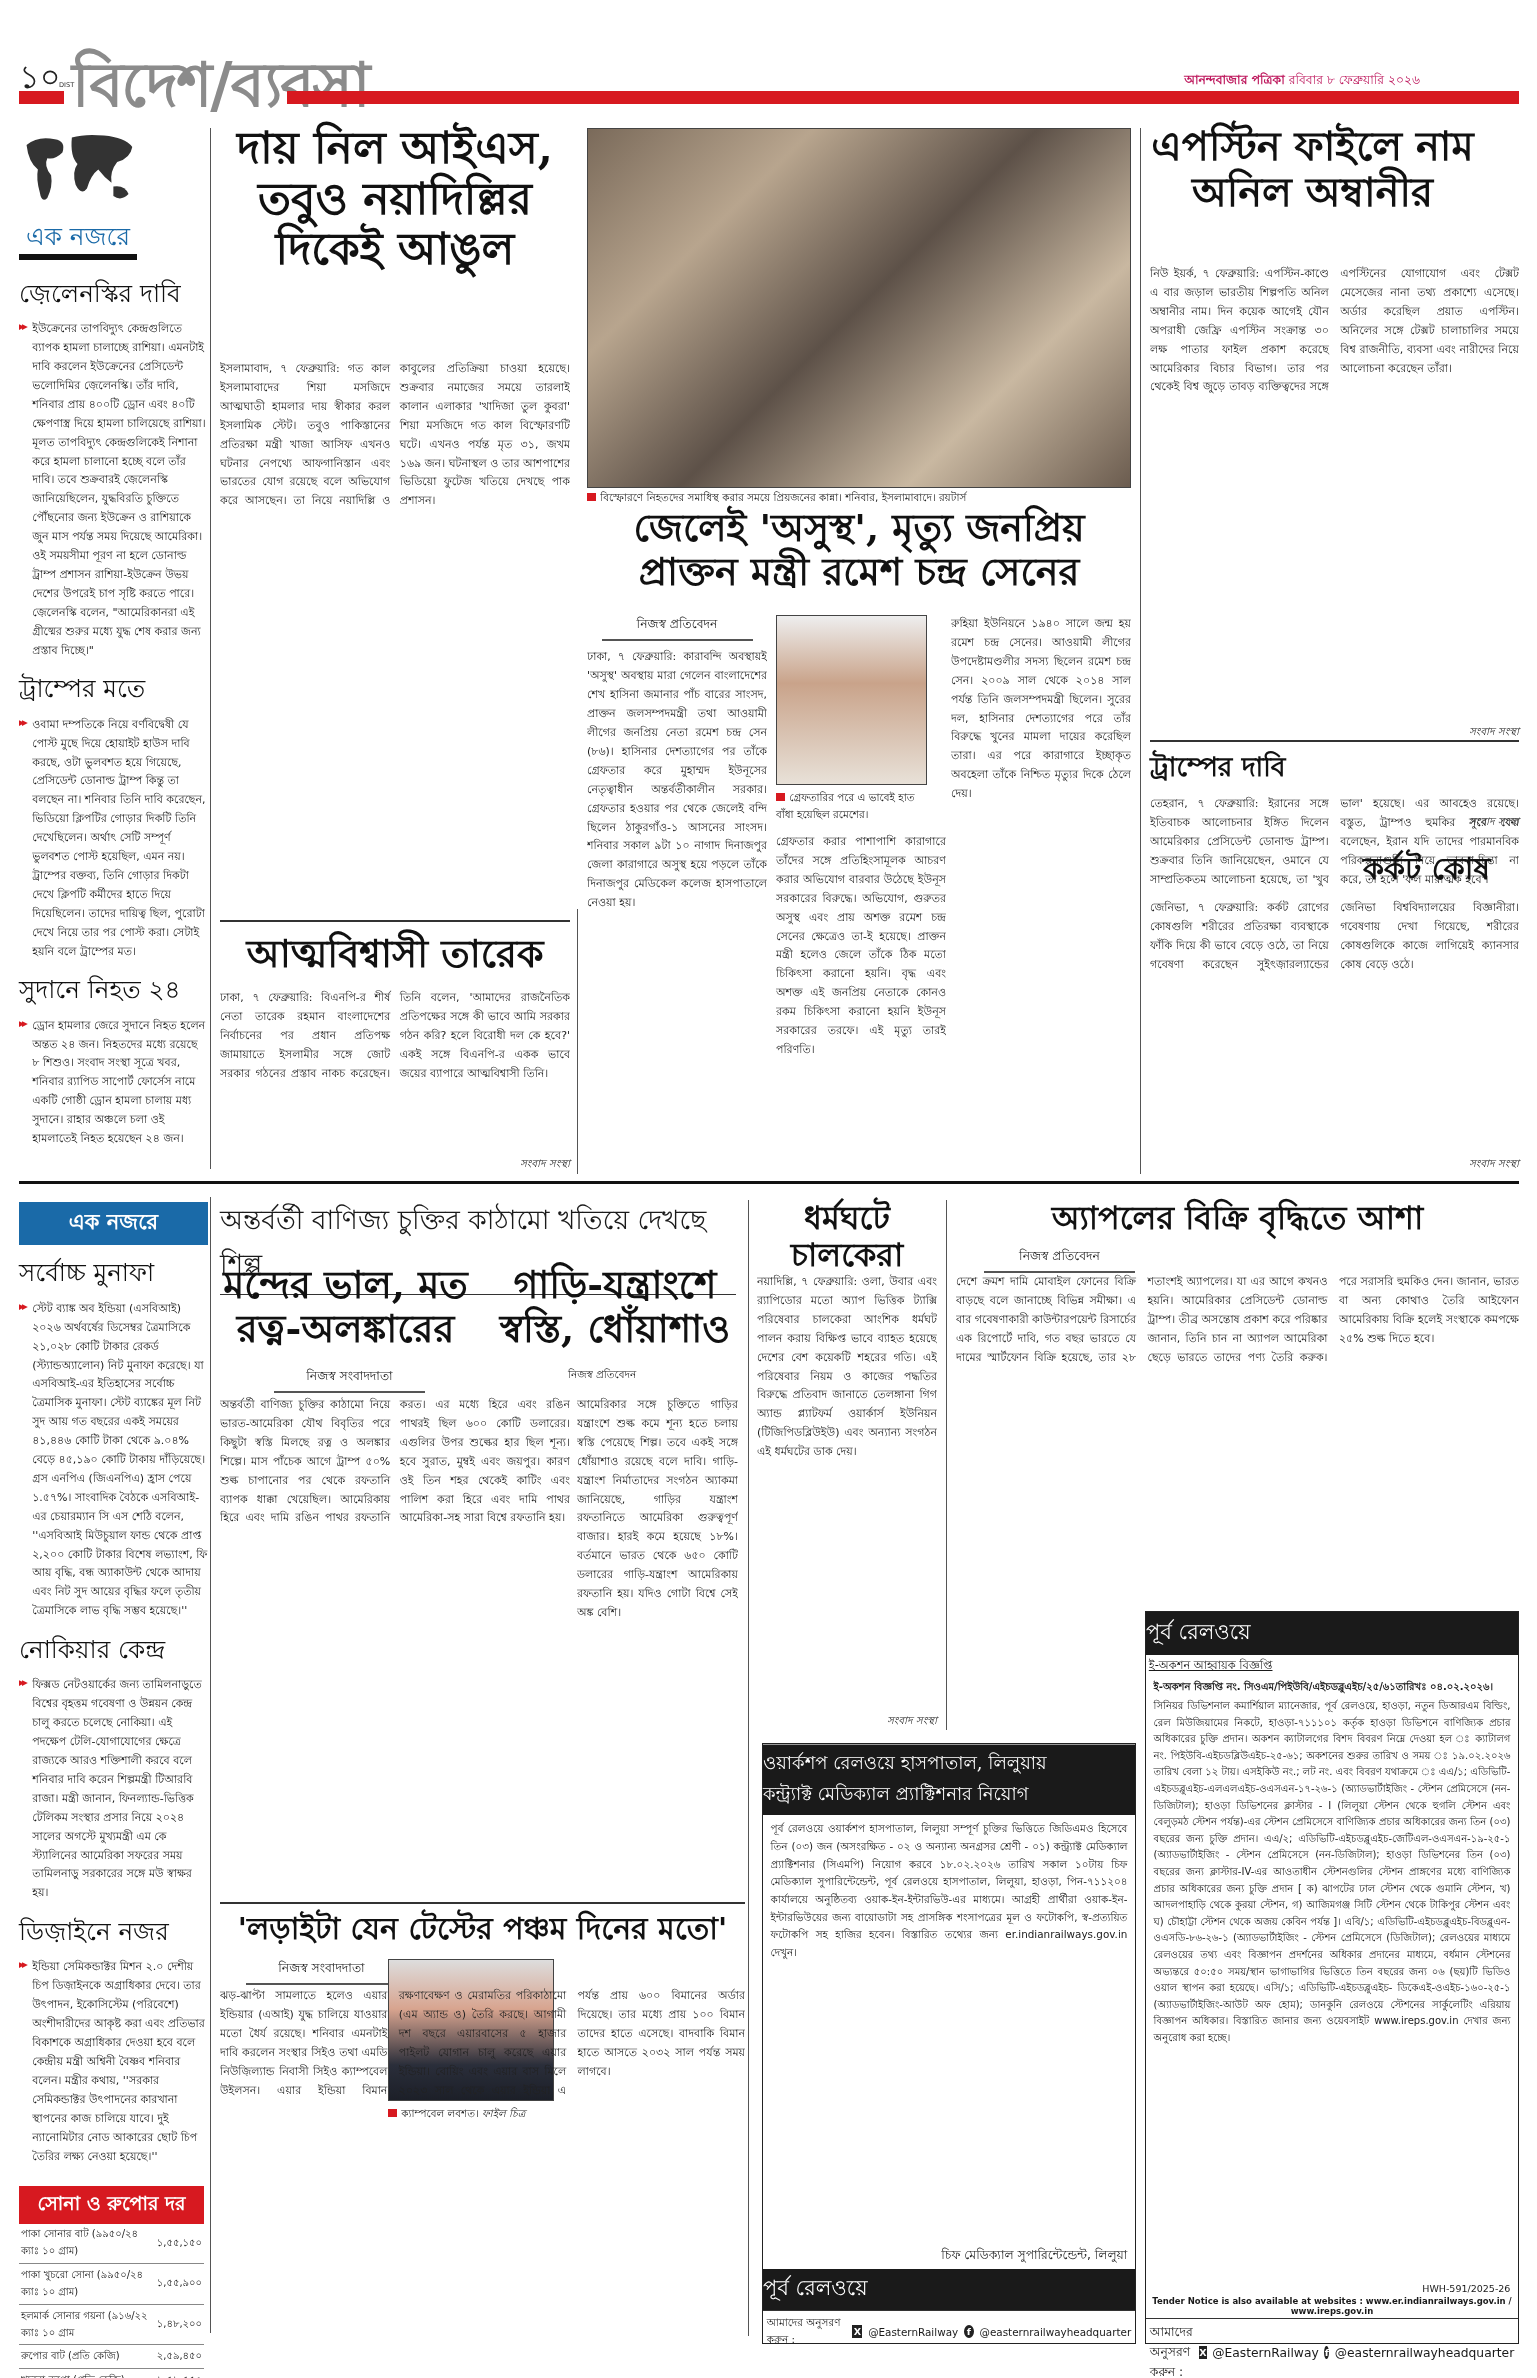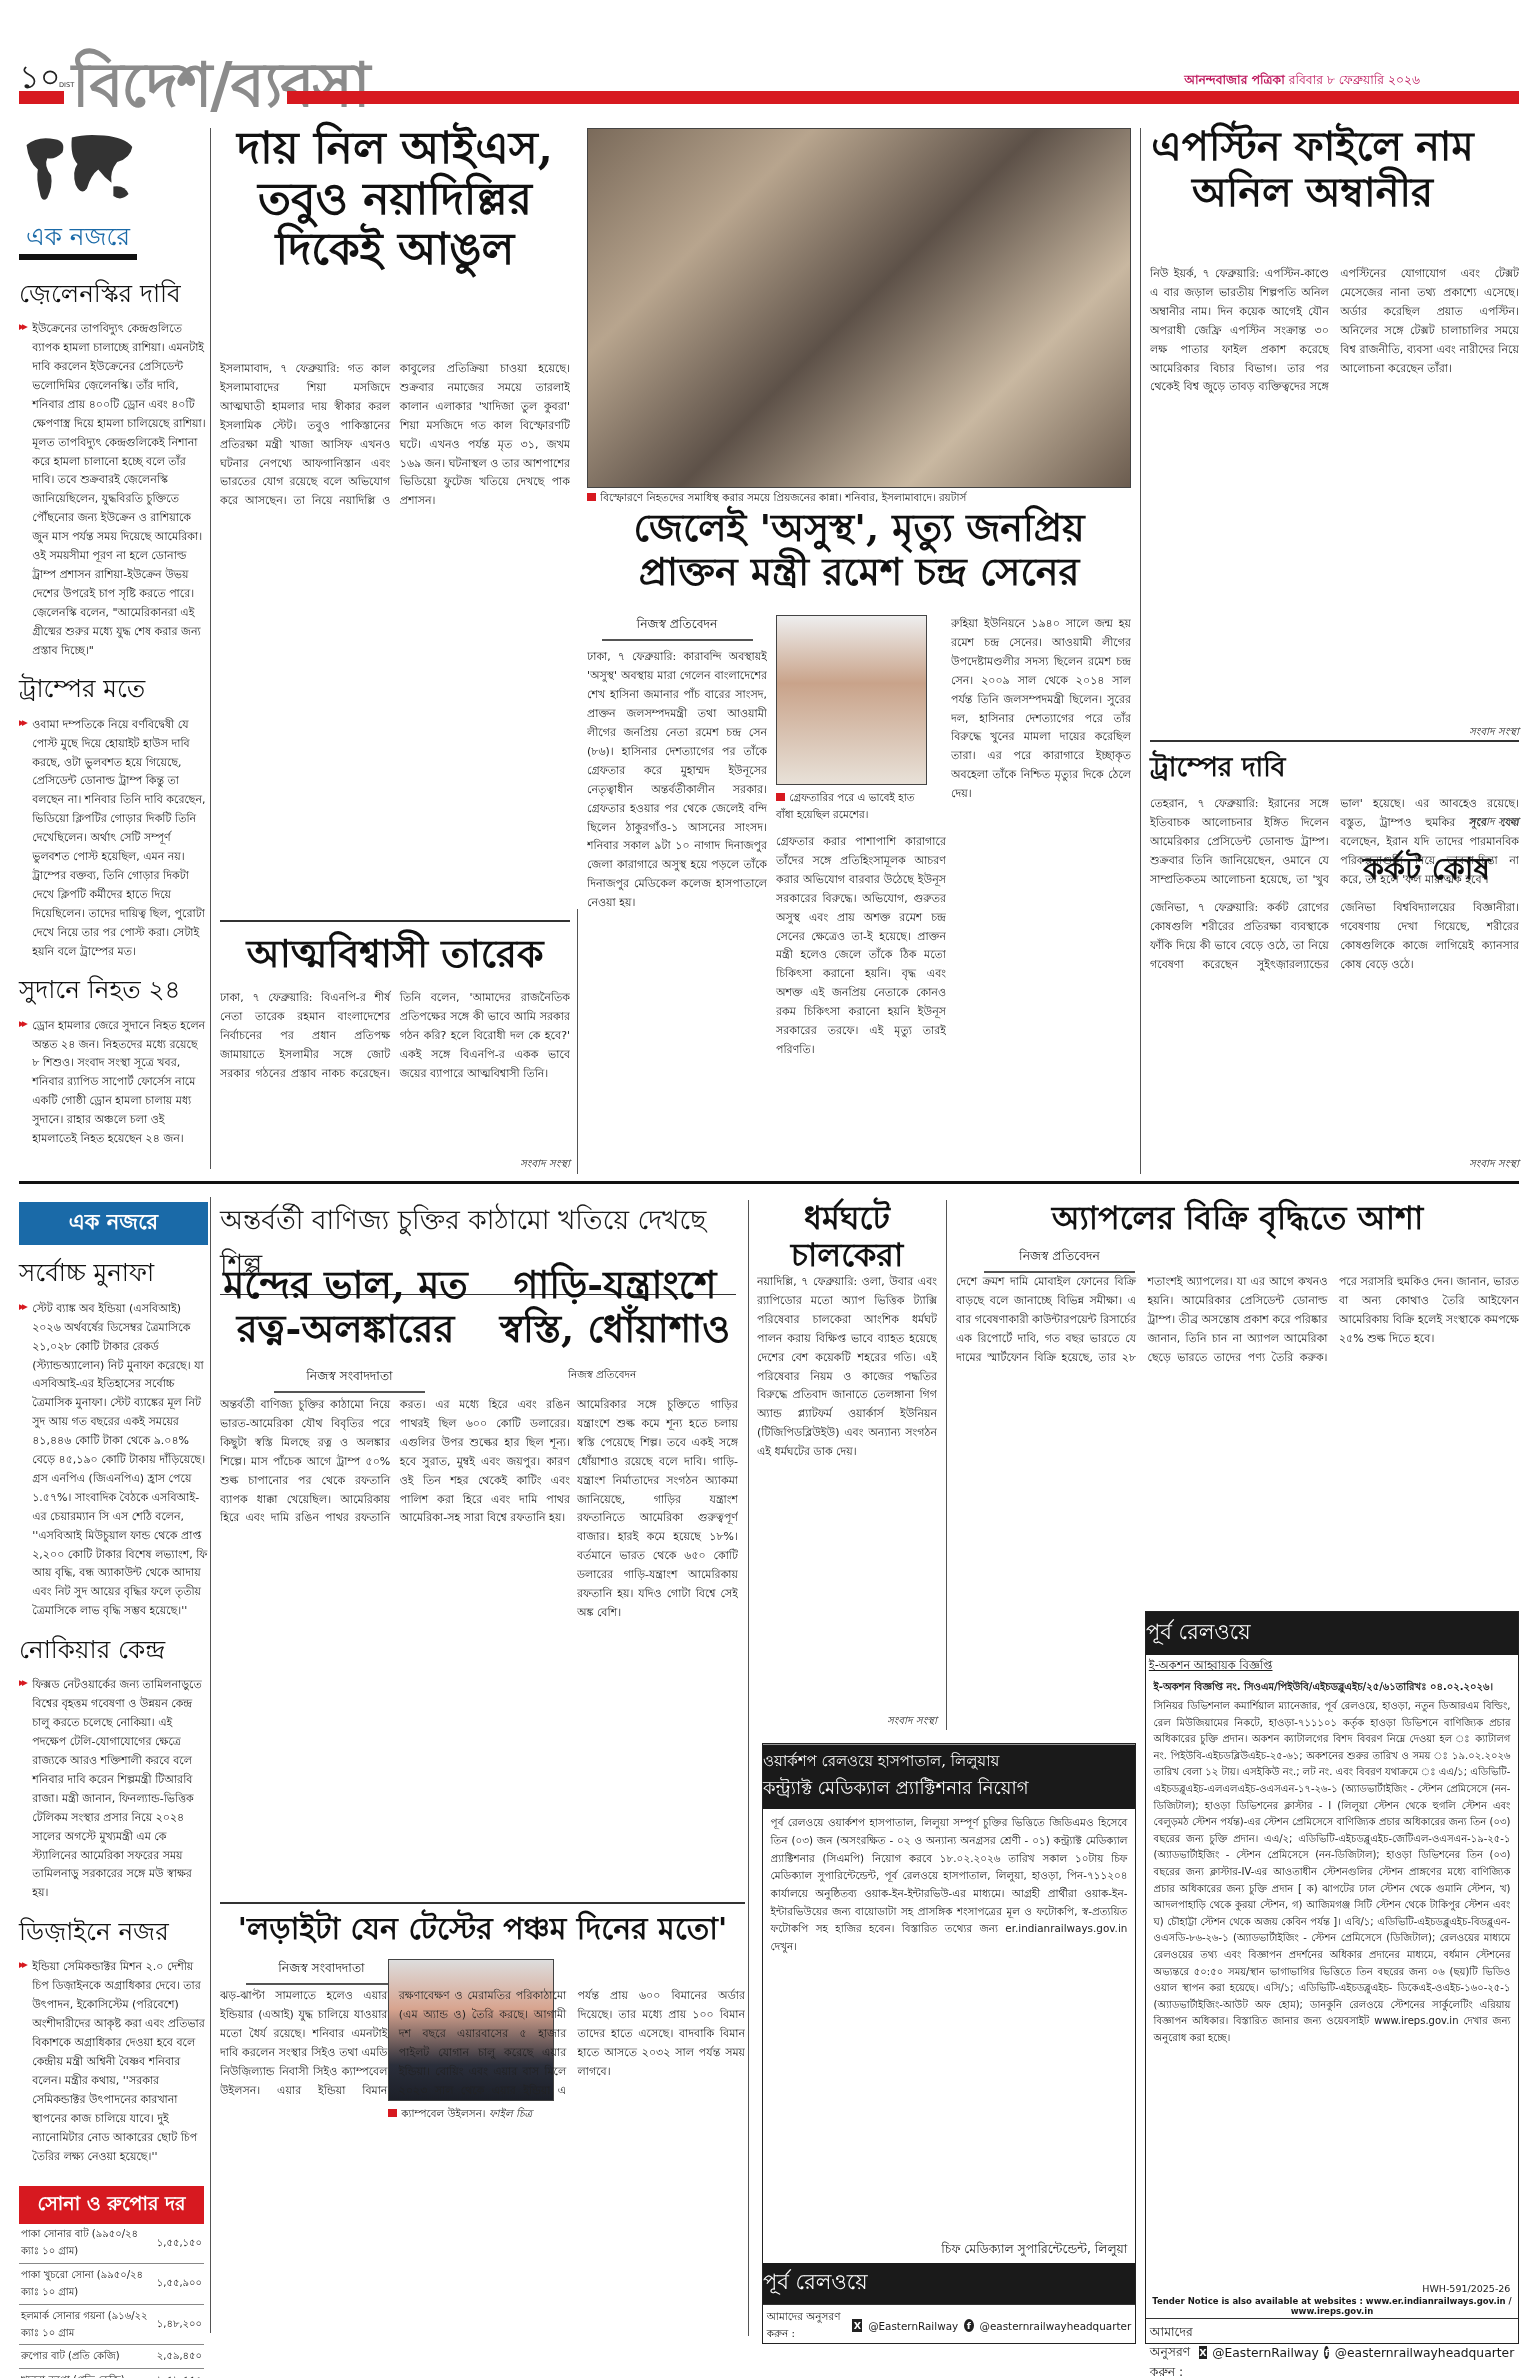--- a/index.html
+++ b/index.html
@@ -166,37 +166,37 @@
 <div class="abs body-text" style="left:220px;top:1396px;width:350px;column-count:2;column-gap:9.5px;height:502px;overflow:hidden">অন্তর্বর্তী বাণিজ্য চুক্তির কাঠামো নিয়ে ভারত-আমেরিকা যৌথ বিবৃতির পরে কিছুটা স্বস্তি মিলছে রত্ন ও অলঙ্কার শিল্পে। মাস পাঁচেক আগে ট্রাম্প ৫০% শুল্ক চাপানোর পর থেকে রফতানি ব্যাপক ধাক্কা খেয়েছিল। আমেরিকায় হিরে এবং দামি রঙিন পাথর রফতানি করত। এর মধ্যে হিরে এবং রঙিন পাথরই ছিল ৬০০ কোটি ডলারের। এগুলির উপর শুল্কের হার ছিল শূন্য। হবে সুরাত, মুম্বই এবং জয়পুর। কারণ ওই তিন শহর থেকেই কাটিং এবং পালিশ করা হিরে এবং দামি পাথর আমেরিকা-সহ সারা বিশ্বে রফতানি হয়।</div>
 <div class="abs headline" style="left:492px;top:1263px;width:246px;font-size:38px">গাড়ি-যন্ত্রাংশে স্বস্তি, ধোঁয়াশাও</div>
 <div class="abs byline" style="left:568px;top:1367px;width:132px;text-align:left;border:none;font-size:10.4px">নিজস্ব প্রতিবেদন</div>
 <div class="abs body-text" style="left:577px;top:1396px;width:161px;height:502px;overflow:hidden">আমেরিকার সঙ্গে চুক্তিতে গাড়ির যন্ত্রাংশে শুল্ক কমে শূন্য হতে চলায় স্বস্তি পেয়েছে শিল্প। তবে একই সঙ্গে ধোঁয়াশাও রয়েছে বলে দাবি। গাড়ি-যন্ত্রাংশ নির্মাতাদের সংগঠন অ্যাকমা জানিয়েছে, গাড়ির যন্ত্রাংশ রফতানিতে আমেরিকা গুরুত্বপূর্ণ বাজার। হারই কমে হয়েছে ১৮%। বর্তমানে ভারত থেকে ৬৫০ কোটি ডলারের গাড়ি-যন্ত্রাংশ আমেরিকায় রফতানি হয়। যদিও গোটা বিশ্বে সেই অঙ্ক বেশি।</div>
 
 <div class="abs hline" style="left:220px;top:1902px;width:525px"></div>
 <div class="abs headline" style="left:220px;top:1912px;width:525px;font-size:30px">'লড়াইটা যেন টেস্টের পঞ্চম দিনের মতো'</div>
 <div class="abs byline" style="left:246px;top:1959px">নিজস্ব সংবাদদাতা</div>
 <div class="abs photo" style="left:388px;top:1959px;width:166px;height:142px;background:linear-gradient(180deg,#ddd 0%,#d8a48f 35%,#2a2e3a 75%,#1c1f28 100%)"></div>
 <div class="abs caption" style="left:388px;top:2106px;width:170px">
-  <span class="sq"></span><span>ক্যাম্পবেল উইলসন।</span>
+  <span class="sq"></span><span>ক্যাম্পবেল লবশত।</span>
   <i>ফাইল চিত্র</i>
 </div>
 <div class="abs body-text" style="left:220px;top:1987px;width:525px;column-count:3;column-gap:11.4px;height:360px;overflow:hidden">ঝড়-ঝাপ্টা সামলাতে হলেও এয়ার ইন্ডিয়ার (এআই) যুদ্ধ চালিয়ে যাওয়ার মতো ধৈর্য রয়েছে। শনিবার এমনটাই দাবি করলেন সংস্থার সিইও তথা এমডি নিউজ়িল্যান্ড নিবাসী সিইও ক্যাম্পবেল উইলসন। এয়ার ইন্ডিয়া বিমান রক্ষণাবেক্ষণ ও মেরামতির পরিকাঠামো (এম অ্যান্ড ও) তৈরি করছে। আগামী দশ বছরে এয়ারবাসের ৫ হাজার পাইলট যোগান চালু করেছে এয়ার ইন্ডিয়া। বোয়িং এবং এয়ার বাস মিলে ২০২৩ সাল থেকে এয়ার ইন্ডিয়া এ পর্যন্ত প্রায় ৬০০ বিমানের অর্ডার দিয়েছে। তার মধ্যে প্রায় ১০০ বিমান তাদের হাতে এসেছে। বাদবাকি বিমান হাতে আসতে ২০৩২ সাল পর্যন্ত সময় লাগবে।</div>
 <div class="abs vline" style="left:748px;top:1200px;height:1136px"></div>
 
 <div class="abs headline" style="left:757px;top:1200px;width:180px;font-size:32px">ধর্মঘটে চালকেরা</div>
 <div class="abs body-text" style="left:757px;top:1273px;width:180px;height:435px;overflow:hidden">নয়াদিল্লি, ৭ ফেব্রুয়ারি: ওলা, উবার এবং র‍্যাপিডোর মতো অ্যাপ ভিত্তিক ট্যাক্সি পরিষেবার চালকেরা আংশিক ধর্মঘট পালন করায় বিক্ষিপ্ত ভাবে ব্যাহত হয়েছে দেশের বেশ কয়েকটি শহরের গতি। এই পরিষেবার নিয়ম ও কাজের পদ্ধতির বিরুদ্ধে প্রতিবাদ জানাতে তেলঙ্গানা গিগ অ্যান্ড প্ল্যাটফর্ম ওয়ার্কার্স ইউনিয়ন (টিজিপিডব্লিউইউ) এবং অন্যান্য সংগঠন এই ধর্মঘটের ডাক দেয়।</div>
 <div class="abs agency" style="left:757px;top:1713px;width:180px">সংবাদ সংস্থা</div>
 <div class="abs vline" style="left:946px;top:1200px;height:530px"></div>
 
 <div class="abs headline" style="left:956px;top:1200px;width:563px;font-size:32px">অ্যাপলের বিক্রি বৃদ্ধিতে আশা</div>
 <div class="abs byline" style="left:984px;top:1247px">নিজস্ব প্রতিবেদন</div>
 <div class="abs body-text" style="left:956px;top:1273px;width:563px;column-count:3;column-gap:11.4px;height:364px;overflow:hidden">দেশে ক্রমশ দামি মোবাইল ফোনের বিক্রি বাড়ছে বলে জানাচ্ছে বিভিন্ন সমীক্ষা। এ বার গবেষণাকারী কাউন্টারপয়েন্ট রিসার্চের এক রিপোর্টে দাবি, গত বছর ভারতে যে দামের স্মার্টফোন বিক্রি হয়েছে, তার ২৮ শতাংশই অ্যাপলের। যা এর আগে কখনও হয়নি। আমেরিকার প্রেসিডেন্ট ডোনাল্ড ট্রাম্প। তীব্র অসন্তোষ প্রকাশ করে পরিষ্কার জানান, তিনি চান না অ্যাপল আমেরিকা ছেড়ে ভারতে তাদের পণ্য তৈরি করুক। পরে সরাসরি হুমকিও দেন। জানান, ভারত বা অন্য কোথাও তৈরি আইফোন আমেরিকায় বিক্রি হলেই সংস্থাকে কমপক্ষে ২৫% শুল্ক দিতে হবে।</div>
 
 <div class="abs ad-box" style="left:762px;top:1743px;width:374px;height:601px">
-  <div class="ad-black" style="font-size:15px;border-top:0.9px solid #999;padding-top:3.8px">ওয়ার্কশপ রেলওয়ে হাসপাতাল, লিলুয়ায়</div>
+  <div class="ad-black" style="font-size:18px;border-top:0.9px solid #999;padding-top:3.8px">ওয়ার্কশপ রেলওয়ে হাসপাতাল, লিলুয়ায়</div>
   <div class="ad-black" style="font-size:18px;padding-bottom:3.8px">কন্ট্র্যাক্ট মেডিক্যাল প্র্যাক্টিশনার নিয়োগ</div>
   <div style="font-size:10.4px;line-height:1.7;padding:5.7px 7.6px;text-align:justify;height:431px;overflow:hidden">পূর্ব রেলওয়ে ওয়ার্কশপ হাসপাতাল, লিলুয়া সম্পূর্ণ চুক্তির ভিত্তিতে জিডিএমও হিসেবে তিন (০৩) জন (অসংরক্ষিত - ০২ ও অন্যান্য অনগ্রসর শ্রেণী - ০১) কন্ট্র্যাক্ট মেডিক্যাল প্র্যাক্টিশনার (সিএমপি) নিয়োগ করবে ১৮.০২.২০২৬ তারিখ সকাল ১০টায় চিফ মেডিক্যাল সুপারিন্টেন্ডেন্ট, পূর্ব রেলওয়ে হাসপাতাল, লিলুয়া, হাওড়া, পিন-৭১১২০৪ কার্যালয়ে অনুষ্ঠিতব্য ওয়াক-ইন-ইন্টারভিউ-এর মাধ্যমে। আগ্রহী প্রার্থীরা ওয়াক-ইন-ইন্টারভিউয়ের জন্য বায়োডাটা সহ প্রাসঙ্গিক শংসাপত্রের মূল ও ফটোকপি, স্ব-প্রত্যয়িত ফটোকপি সহ হাজির হবেন। বিস্তারিত তথ্যের জন্য er.indianrailways.gov.in দেখুন।</div>
   <div style="font-size:12.3px;text-align:right;padding:0 7.6px 3.8px">চিফ মেডিক্যাল সুপারিন্টেন্ডেন্ট, লিলুয়া</div>
   <div class="ad-black" style="font-size:21px;padding:2.8px 0">পূর্ব রেলওয়ে</div>
   <div class="social">
     <span>আমাদের অনুসরণ করুন :</span>
     <span class="xicon">X</span>
     <span>@EasternRailway</span>
     <span class="fbicon">f</span>
     <span>@easternrailwayheadquarter</span>

